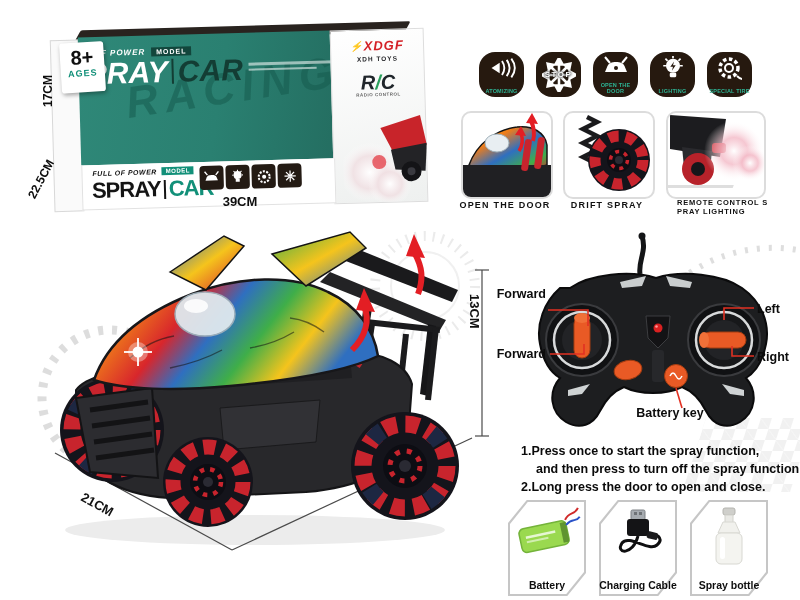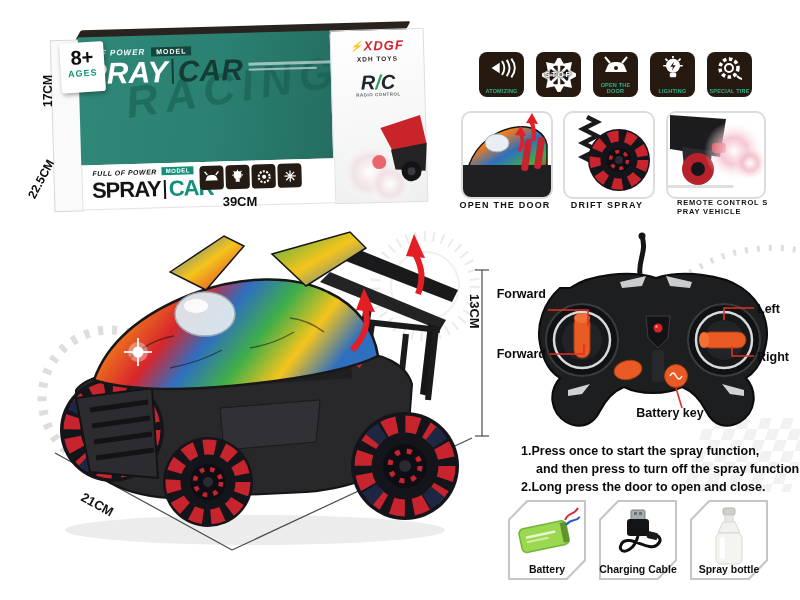--- a/index.html
+++ b/index.html
@@ -53,21 +53,21 @@
   .band-title-right{font-weight:900;font-size:22px;letter-spacing:-1px;color:#129079}
   .tile{width:24px;height:24px;background:#241b14;border-radius:4px;z-index:3;display:flex;align-items:center;justify-content:center}
   .boxart{left:292px;top:78px;width:84px;height:102px;z-index:5}
   .dim{font-weight:800;color:#0d0d0d}
   .dim-17{left:26px;top:84px;width:44px;height:14px;font-size:12px;text-align:center;transform:rotate(-90deg)}
   .dim-225{left:12px;top:172px;width:58px;height:14px;font-size:12px;text-align:center;transform:rotate(-62deg)}
   .dim-39{left:208px;top:194px;width:64px;text-align:center;font-size:13px}
 
   
   .features{left:479px;top:52px;display:flex;gap:12px}
-  .feature{position:relative;width:45px;height:45px;background:#26190f;border-radius:8px}
+  .feature{position:relative;width:45px;height:45px;background:#26190f;border-radius:16px}
   .feature>svg{position:absolute;top:4px;left:50%;transform:translateX(-50%)}
   .feature-label{position:absolute;bottom:3px;left:0;width:100%;text-align:center;font-weight:800;
     font-size:5.5px;line-height:6px;color:#2db394;letter-spacing:.2px}
   .feature--stop>svg{top:50%;transform:translate(-50%,-50%)}
   .feature--stop .feature-label{bottom:auto;top:50%;transform:translateY(-54%);color:#fff;font-size:8px;
     letter-spacing:1.5px;text-shadow:0 0 3px #000,0 0 3px #000}
 
   
   .photo{border:2px solid #dcdcdc;border-radius:10px;overflow:hidden;background:#fff}
   .photo1{left:461px;top:111px;width:88px;height:84px}
@@ -84,21 +84,21 @@
   .lab-backward{left:468px;top:347px;width:78px;text-align:right}
   .lab-left{left:757px;top:302px}
   .lab-right{left:757px;top:350px}
   .lab-function{left:618px;top:406px;width:104px;text-align:center}
   .instr{font-weight:800;font-size:12.5px;color:#0a0a0a;white-space:nowrap}
   .instr1{left:521px;top:444px}
   .instr2{left:536px;top:462px}
   .instr3{left:521px;top:480px}
 
   
-  .acc{width:78px;height:80px}
+  .acc{width:78px;height:96px}
   .acc1{left:508px;top:500px}.acc2{left:599px;top:500px}.acc3{left:690px;top:500px}
   .acc-frame{position:absolute;inset:0;background:#c6c6c6;
     clip-path:polygon(24% 0,100% 0,100% 76%,76% 100%,0 100%,0 24%)}
   .acc-inner{position:absolute;inset:2px;background:#fff;
     clip-path:polygon(24% 0,100% 0,100% 76%,76% 100%,0 100%,0 24%)}
   .acc-art{position:absolute;left:50%;top:6px;transform:translateX(-50%)}
   .acc-label{position:absolute;bottom:5px;left:0;width:100%;text-align:center;font-weight:800;
     font-size:10.5px;color:#0d0d0d}
 </style>
 </head>
@@ -299,21 +299,21 @@
       <rect x="44" y="30" width="14" height="10" rx="3" fill="#c8242d"></rect>
       <circle cx="66" cy="38" r="30" fill="url(#mist)"></circle>
       <circle cx="82" cy="50" r="18" fill="url(#mist)"></circle>
       <rect x="4" y="72" width="88" height="3" fill="#dedede" transform="skewX(-20)"></rect>
     </svg>
   </div>
   <div class="a caption cap1">OPEN THE DOOR</div>
   <div class="a caption cap2">DRIFT SPRAY</div>
   <div class="a caption cap3">
     <div>REMOTE CONTROL S</div>
-    <div>PRAY VEHICLE</div>
+    <div>PRAY LIGHTING</div>
   </div>
 
   <svg class="a" style="left:20px;top:228px" width="470" height="340" viewBox="0 0 470 340">
     <defs>
       <linearGradient id="grafBody" x1="0" y1="0" x2="1" y2=".3">
         <stop offset="0" stop-color="#f5c41c"></stop>
           <stop offset=".2" stop-color="#ef7d1a"></stop>
         <stop offset=".38" stop-color="#d8262c"></stop>
           <stop offset=".52" stop-color="#2f6fc0"></stop>
         <stop offset=".68" stop-color="#3fae49"></stop>

